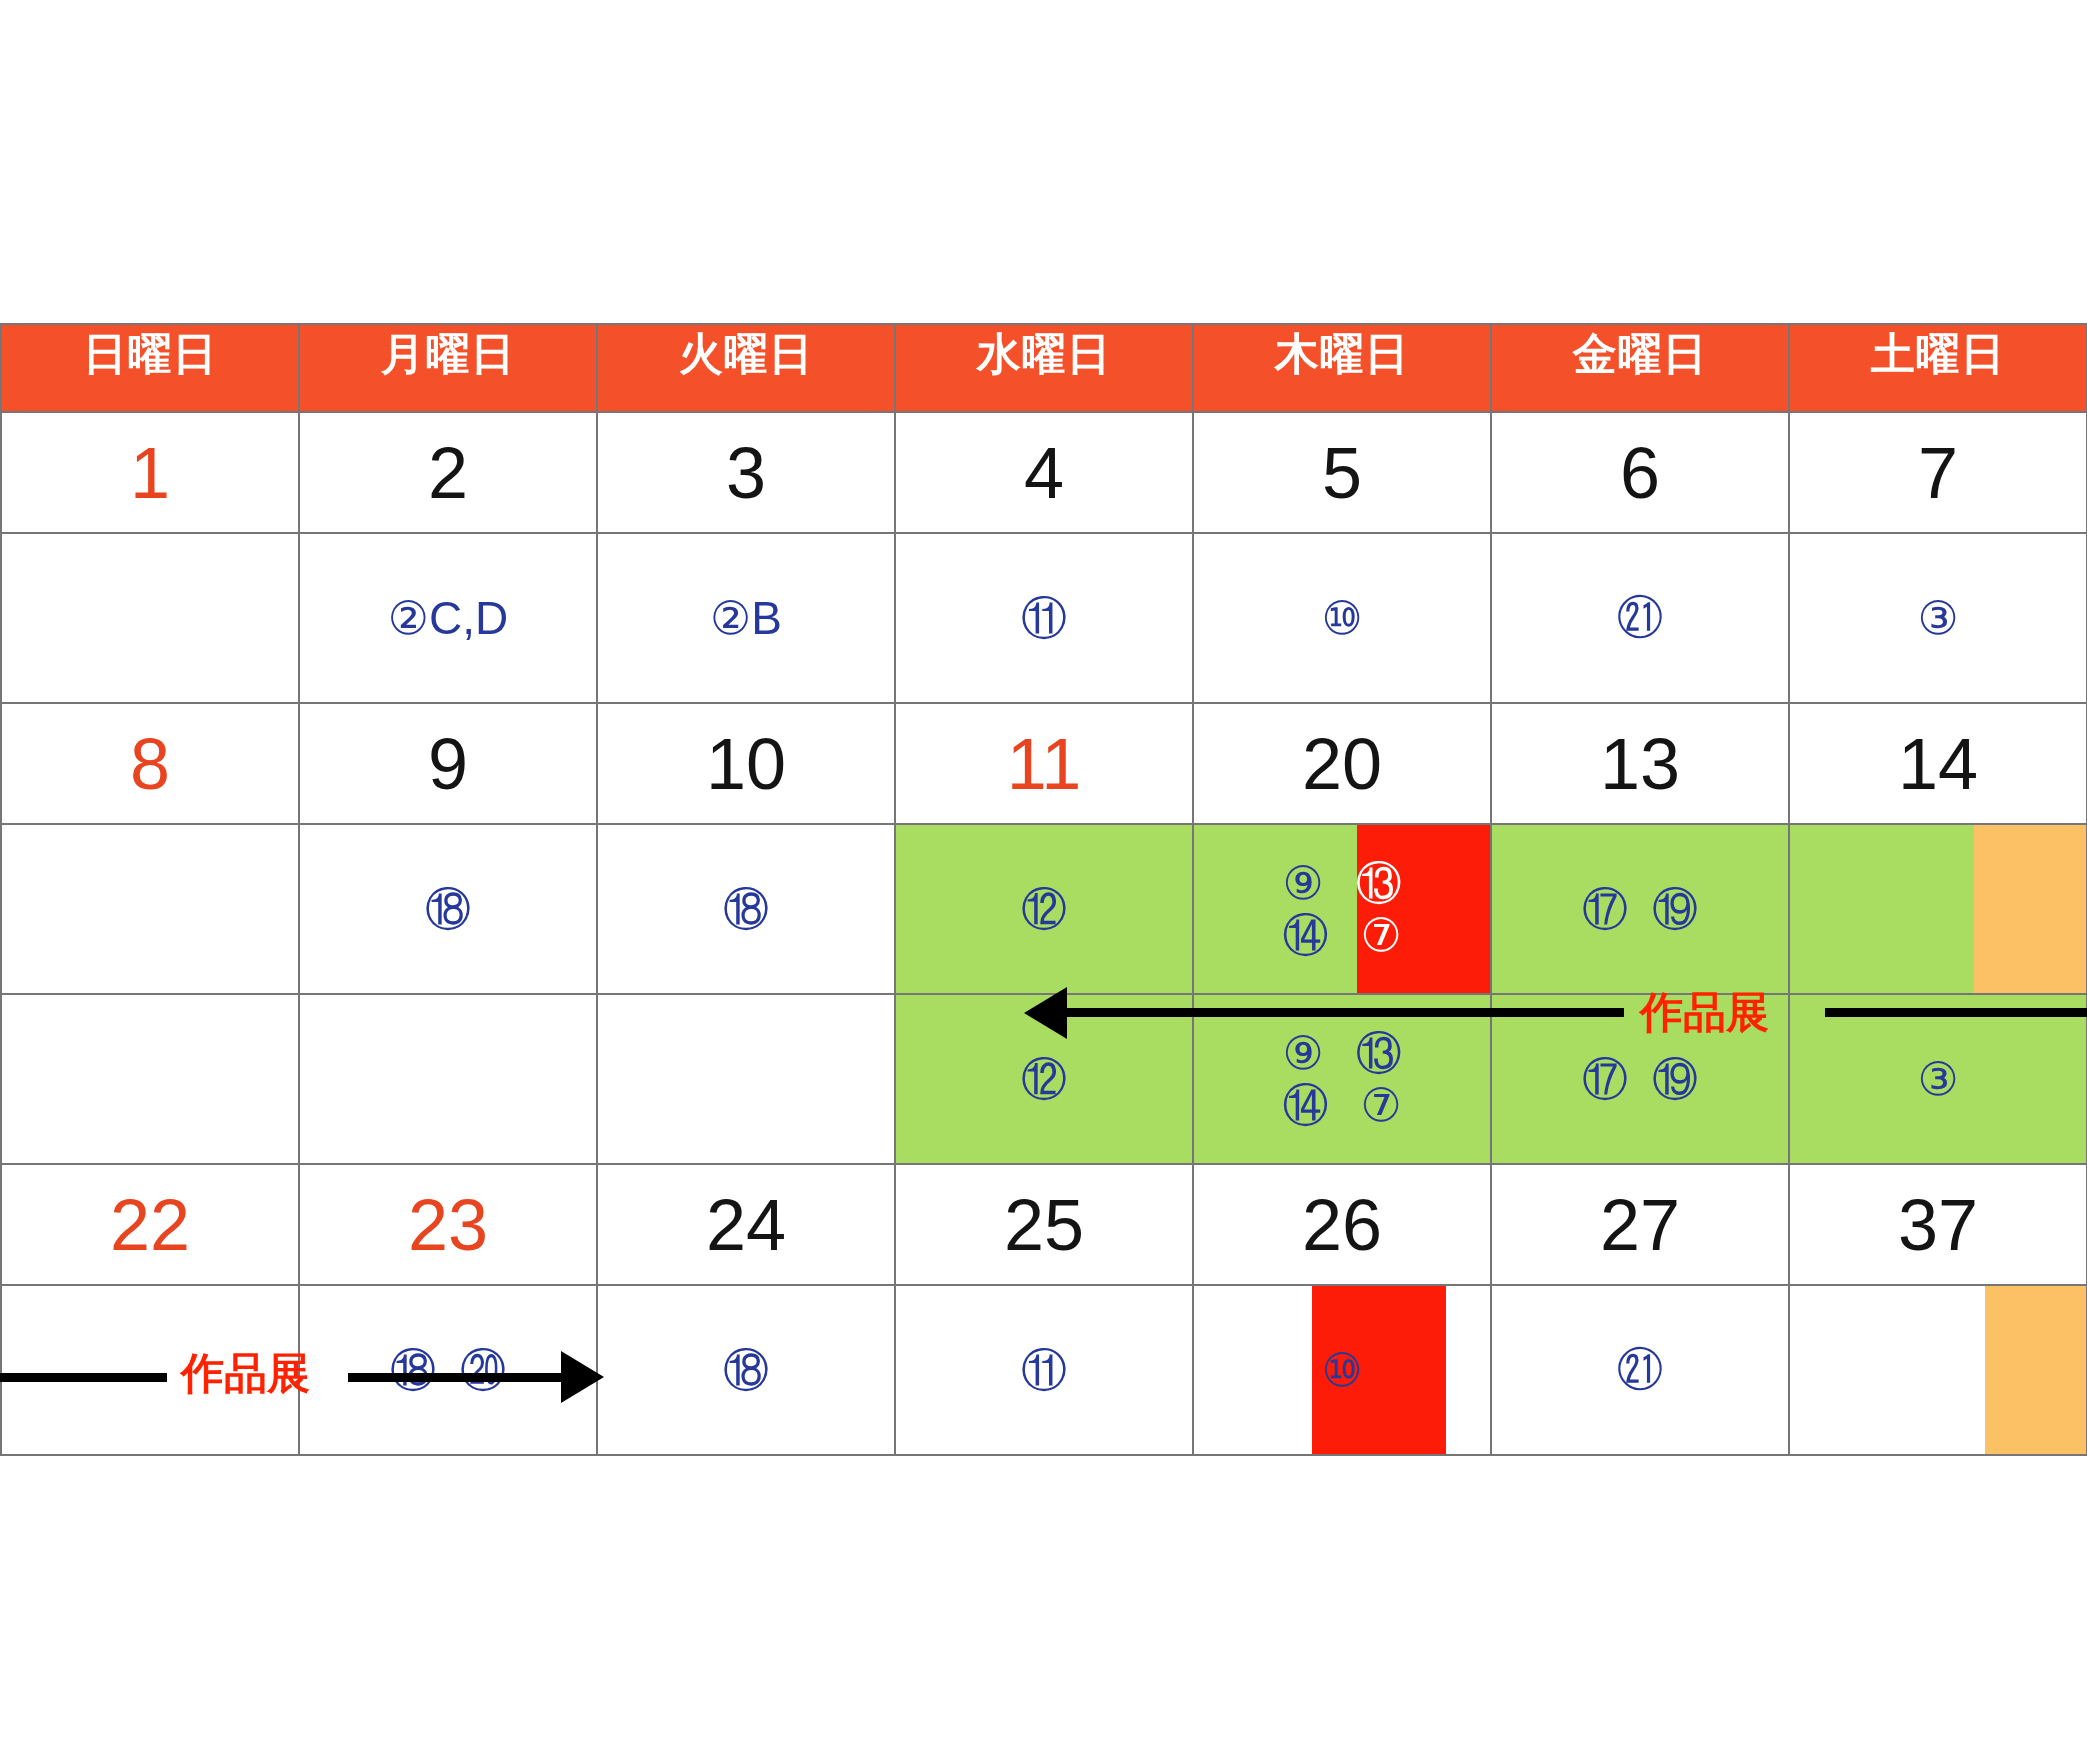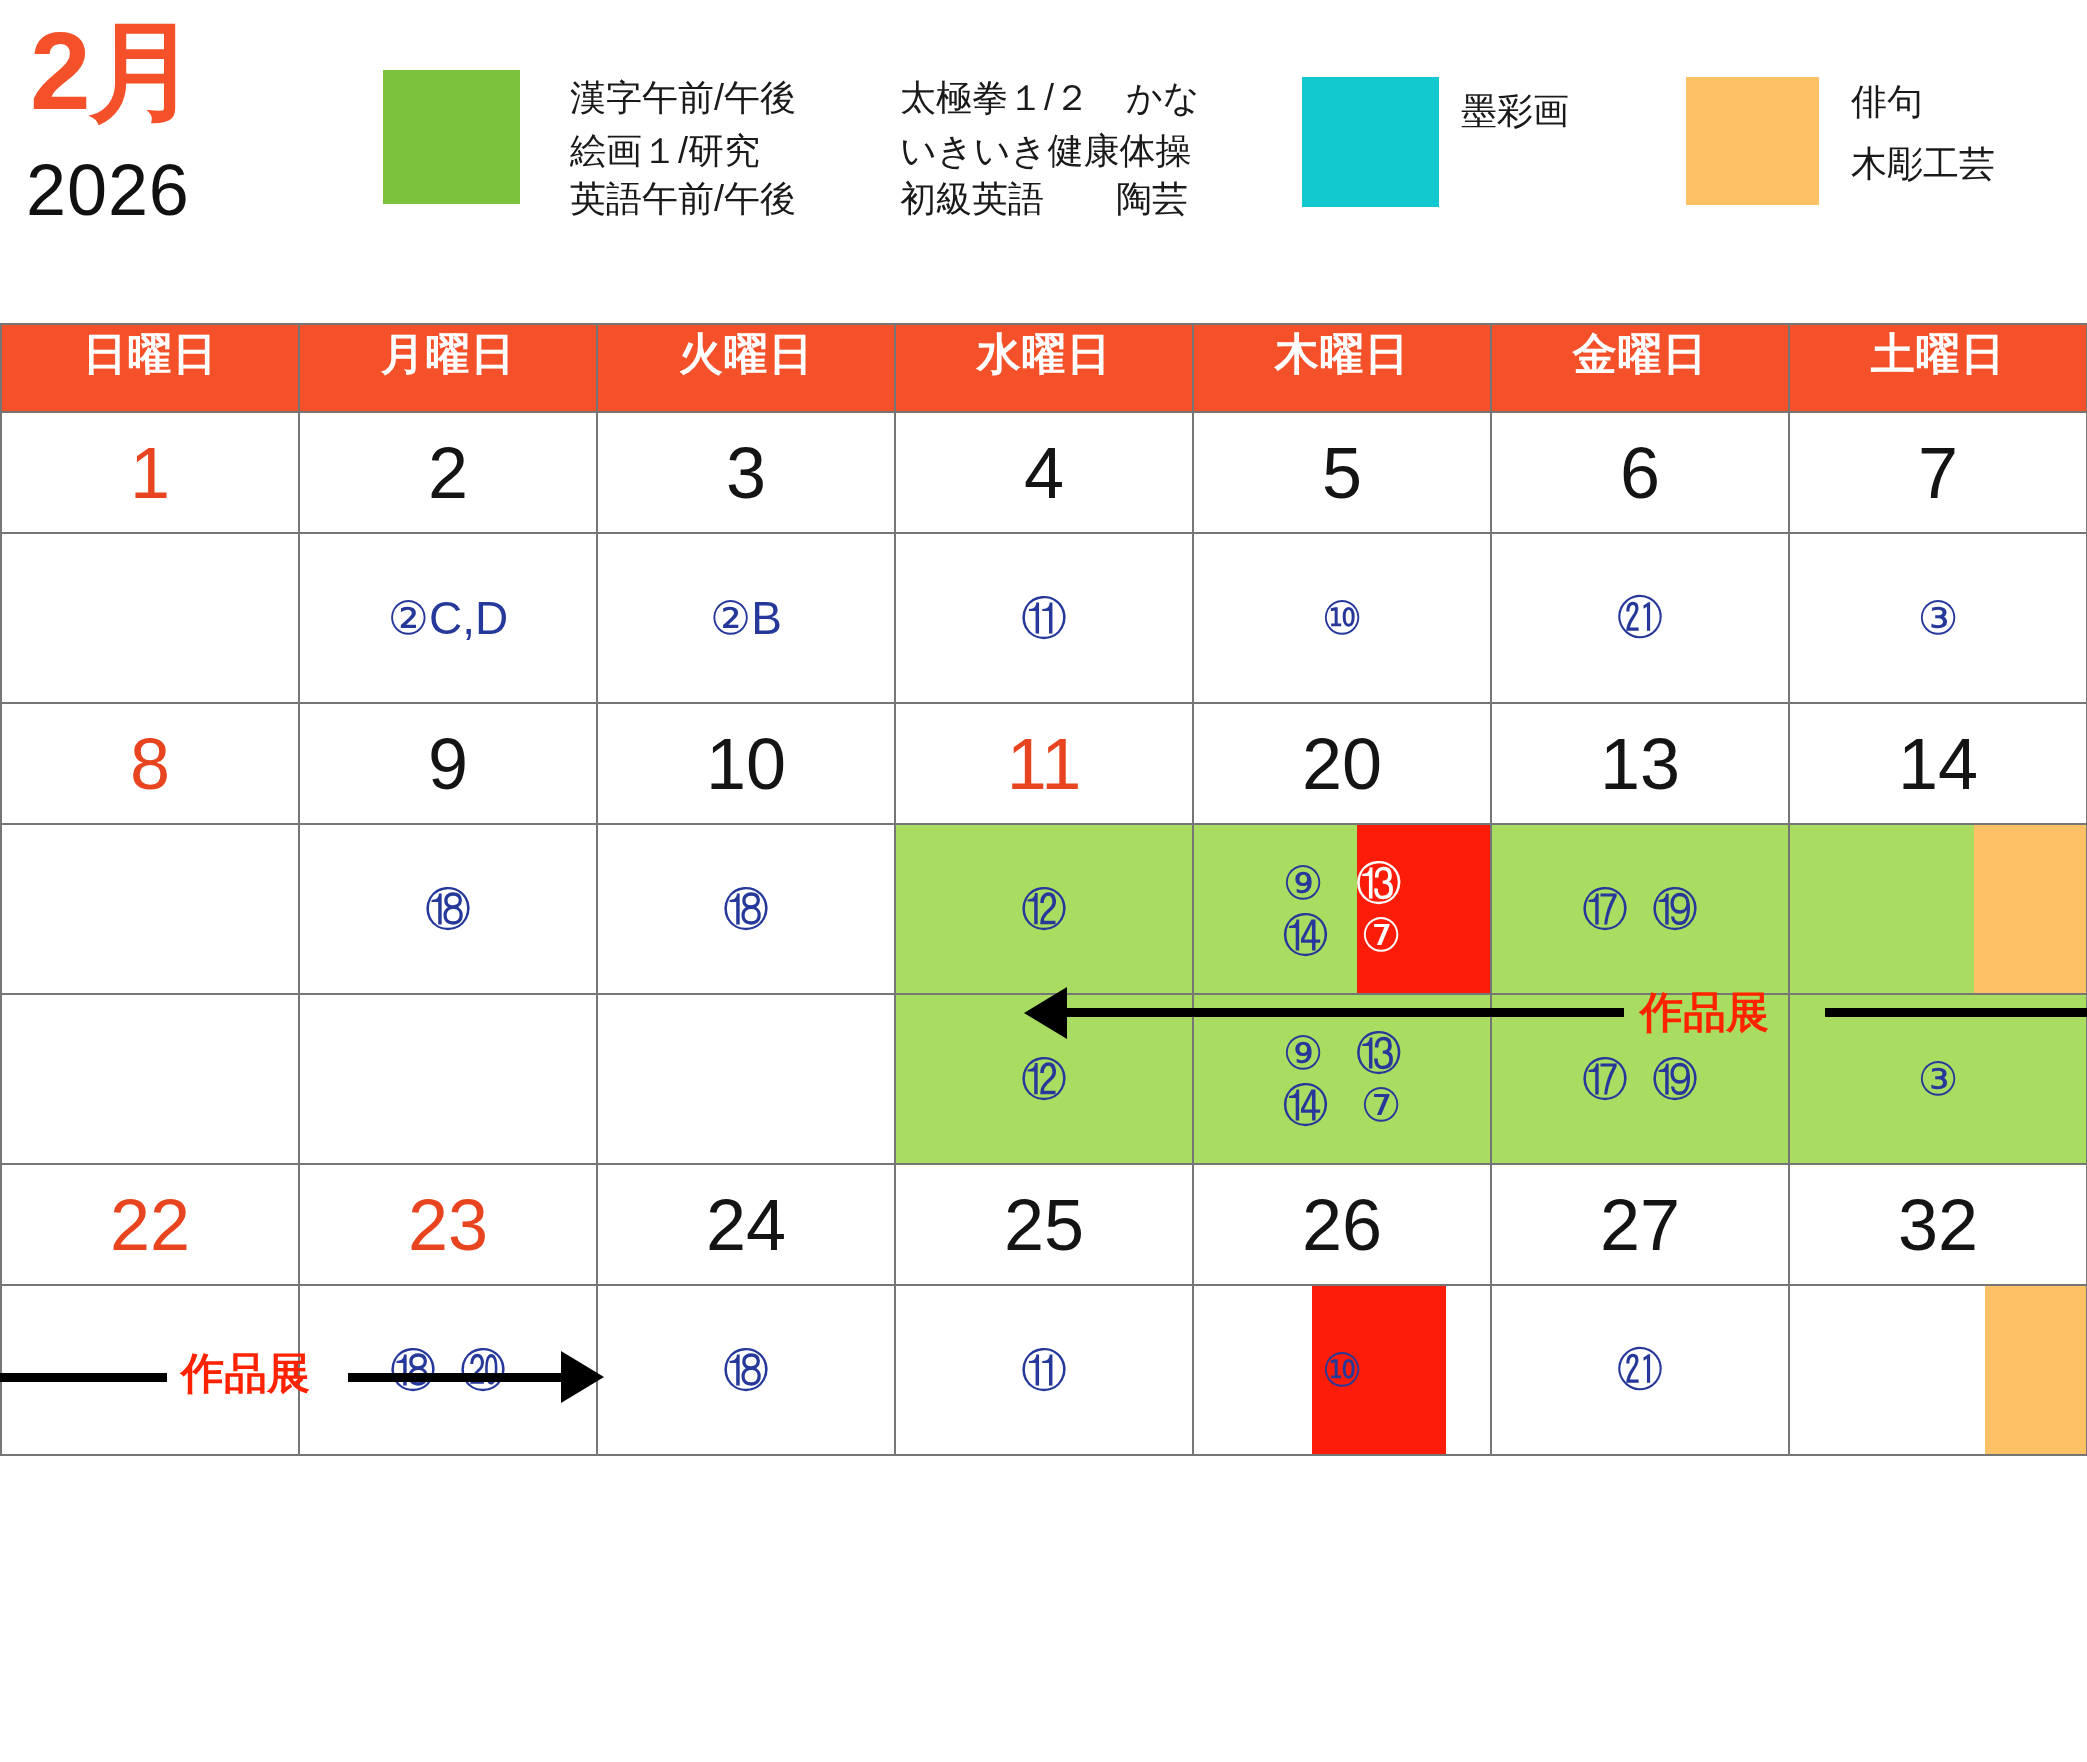--- a/index.html
+++ b/index.html
@@ -180,43 +180,20 @@
     left: 0; top: 0;
     width: 2088px; height: 1358px;
     pointer-events: none;
   }
 </style>
 </head>
 <body>
 
 <div class="page">
 
-  <div class="header">
-
-    <div class="month-title">2月</div>
-    <div class="year-title">2026</div>
-
-    <div class="legend">
-
-      <div class="swatch green"></div>
-      <div class="legend-text lt-col1-r1">漢字午前/午後</div>
-      <div class="legend-text lt-col1-r2">絵画１/研究</div>
-      <div class="legend-text lt-col1-r3">英語午前/午後</div>
-      <div class="legend-text lt-col2-r1">太極拳１/２　かな</div>
-      <div class="legend-text lt-col2-r2">いきいき健康体操</div>
-      <div class="legend-text lt-col2-r3">初級英語　　陶芸</div>
-
-      <div class="swatch cyan"></div>
-      <div class="legend-text lt-col3-r1">墨彩画</div>
-
-      <div class="swatch orange"></div>
-      <div class="legend-text lt-col4-r1">俳句</div>
-      <div class="legend-text lt-col4-r2">木彫工芸</div>
-    </div>
-  </div>
 
   <table class="cal">
     <colgroup>
       <col>
         <col>
         <col>
         <col>
         <col>
         <col>
         <col>
@@ -376,21 +353,21 @@
             </div>
           </td>
         </tr>
         <tr class="dates">
           <td class="sun">22</td>
           <td class="holiday">23</td>
           <td>24</td>
           <td>25</td>
           <td>26</td>
           <td>27</td>
-          <td>32</td>
+          <td>37</td>
         </tr>
         <tr class="events">
           <td>
             <div class="badges"></div>
           </td>
           <td>
             <div class="badges">
               <span class="badge">⑱</span>
               <span class="badge">⑳</span>
             </div>

